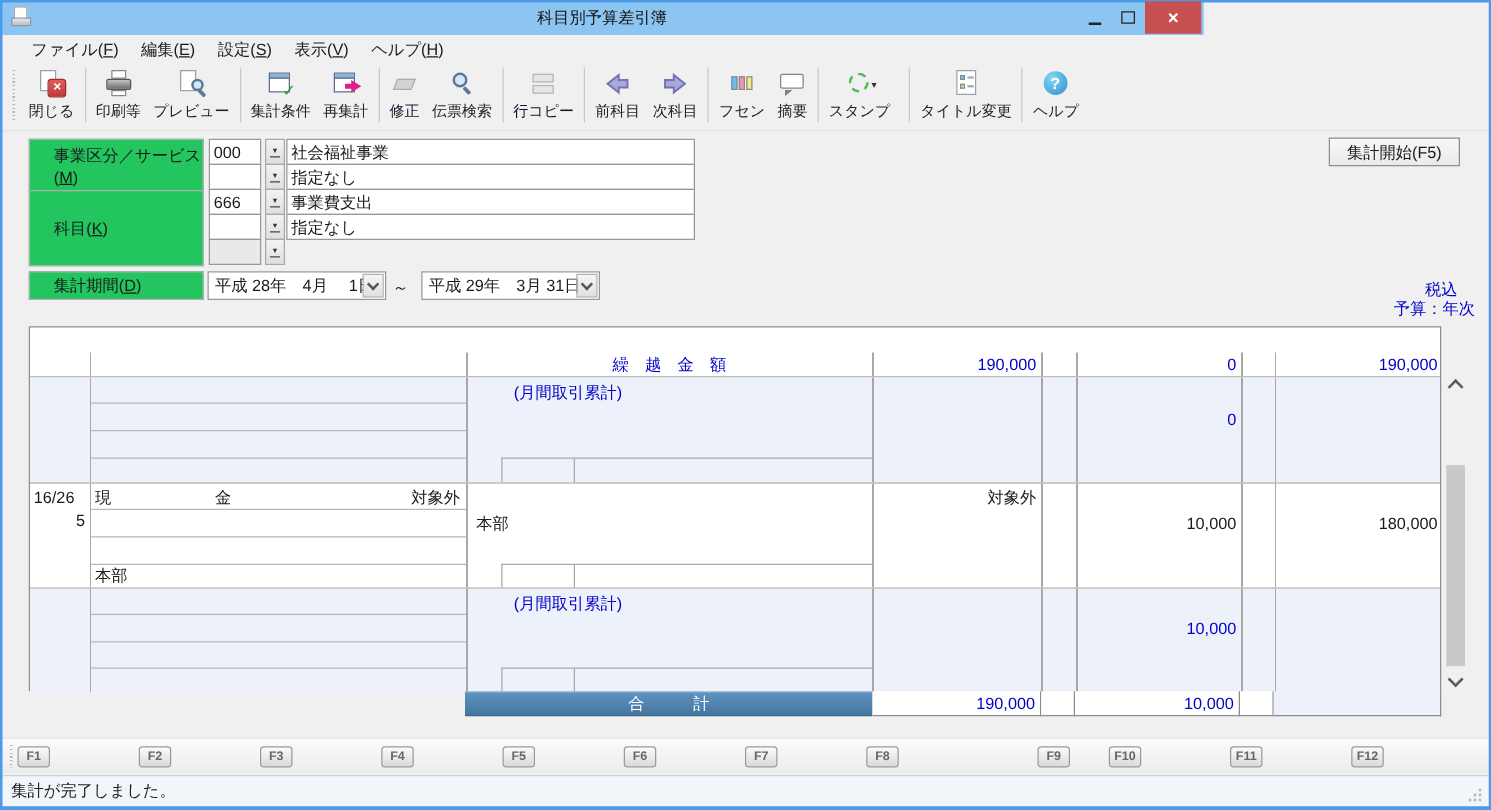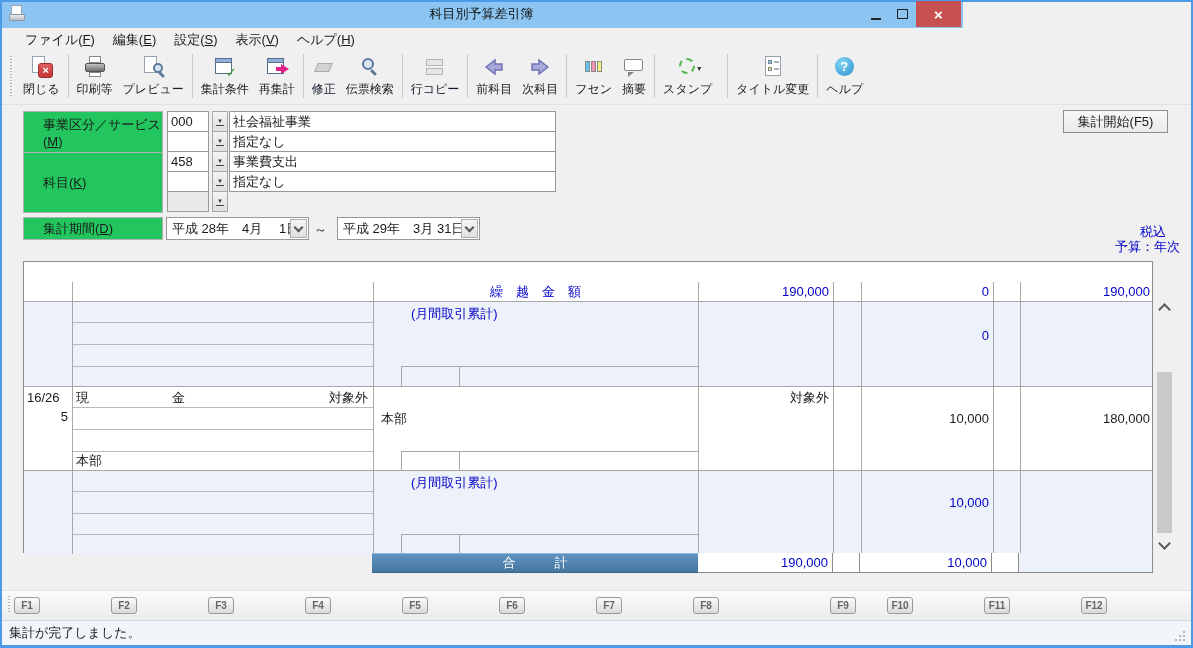--- a/index.html
+++ b/index.html
@@ -272,21 +272,21 @@
       <span class="dd-glyph">▼</span>
     </div>
   <div class="a fbox" style="left:229px;top:111px;width:327px;height:21px">社会福祉事業</div>
 
   <div class="a fbox" style="left:167px;top:131px;width:42px;height:21px"></div>
   <div class="a fdrop" style="left:212px;top:131px;width:16px;height:21px">
       <span class="dd-glyph">▼</span>
     </div>
   <div class="a fbox" style="left:229px;top:131px;width:327px;height:21px">指定なし</div>
 
-  <div class="a fbox" style="left:167px;top:151px;width:42px;height:21px">458</div>
+  <div class="a fbox" style="left:167px;top:151px;width:42px;height:21px">666</div>
   <div class="a fdrop" style="left:212px;top:151px;width:16px;height:21px">
       <span class="dd-glyph">▼</span>
     </div>
   <div class="a fbox" style="left:229px;top:151px;width:327px;height:21px">事業費支出</div>
 
   <div class="a fbox" style="left:167px;top:171px;width:42px;height:21px"></div>
   <div class="a fdrop" style="left:212px;top:171px;width:16px;height:21px">
       <span class="dd-glyph">▼</span>
     </div>
   <div class="a fbox" style="left:229px;top:171px;width:327px;height:21px">指定なし</div>

